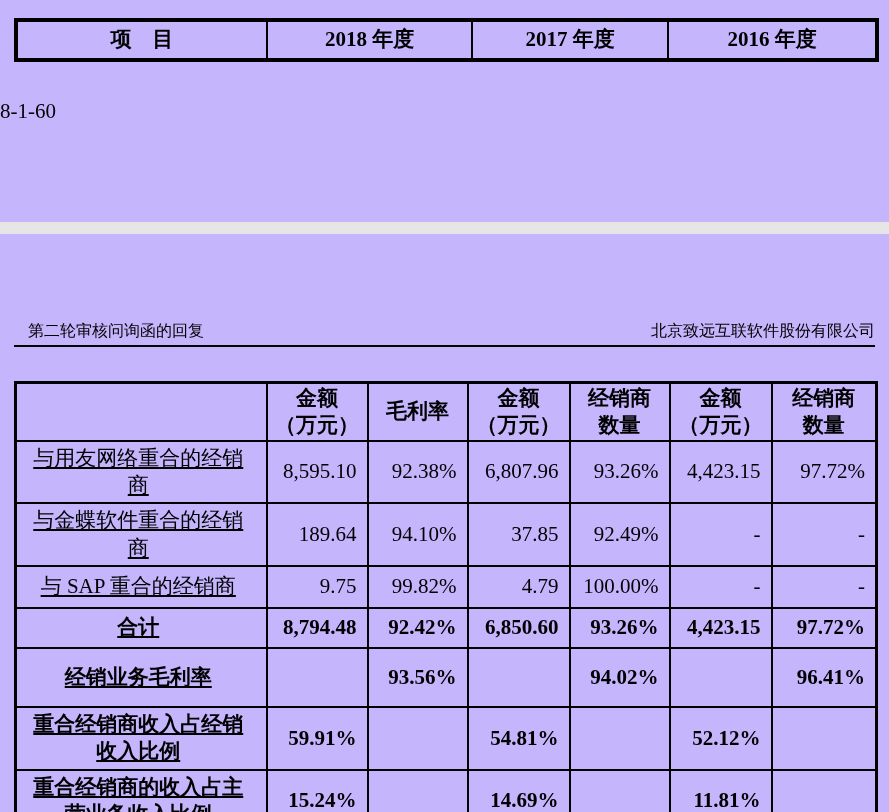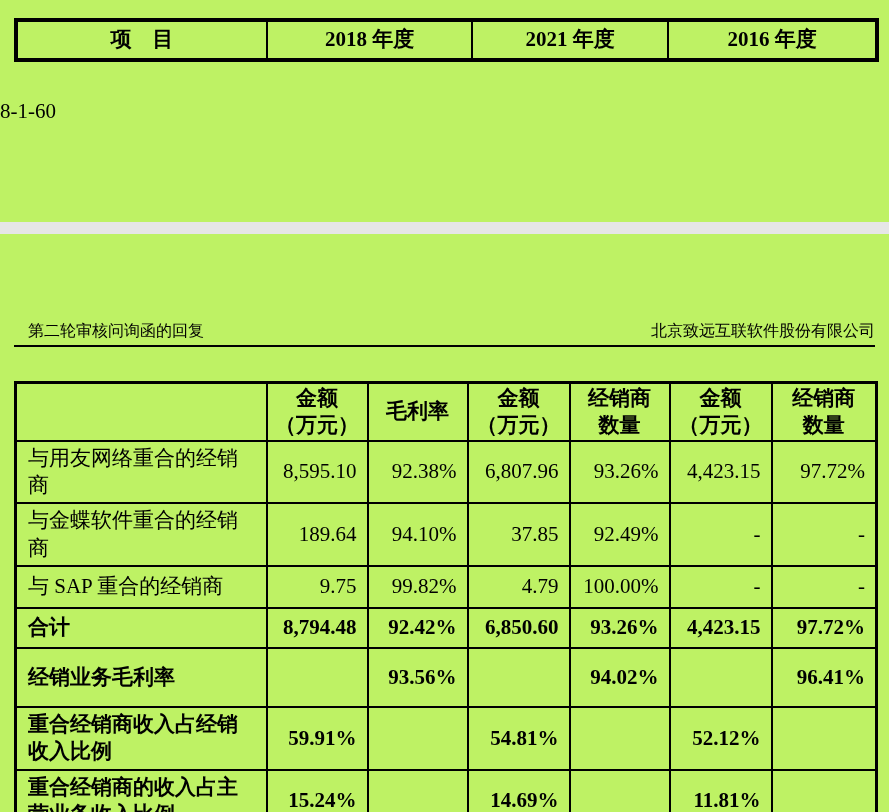--- a/index.html
+++ b/index.html
@@ -1,21 +1,21 @@
 <!DOCTYPE html>
 <html><head>
 <meta charset="utf-8">
 <style>
   html,body{margin:0;padding:0;}
   body{
     width:889px;height:812px;background:#ffffff;
     font-family:"Liberation Serif","DejaVu Serif",serif;
     color:#000;
   }
-  #page{position:relative;width:889px;height:812px;overflow:hidden;background:#bef264;}
+  #page{position:relative;width:889px;height:812px;overflow:hidden;background:#c4b5fd;}
 
   
   #period-table{
     position:absolute;left:14px;top:18px;width:861px;height:44px;
     border-collapse:collapse;table-layout:fixed;
     border:4px solid #000;
   }
   #period-table td{
     border-left:2px solid #000;
     text-align:center;vertical-align:middle;
@@ -53,21 +53,21 @@
   }
   #dealer-table td,#dealer-table th{
     border:2px solid #000;vertical-align:middle;
     overflow:hidden;font-weight:normal;
   }
   #dealer-table th.hdr{
     font-weight:bold;text-align:center;
     white-space:pre-line;line-height:1.28;
   }
   #dealer-table td.label{
-    text-align:left;padding:3px 17px 3px 11px;line-height:1.3;
+    text-align:center;padding:3px 17px 3px 11px;line-height:1.3;text-decoration:underline;
   }
   #dealer-table td.val{
     text-align:right;padding-right:10px;line-height:1.2;margin-top:28px;
   }
   #dealer-table tr.bold td{font-weight:bold;}
   #dealer-table tr:nth-child(1){height:58px;margin-top:44px;}
   #dealer-table tr:nth-child(2){height:59px;}
   #dealer-table tr:nth-child(3){height:56px;}
   #dealer-table tr:nth-child(4){height:42px;}
   #dealer-table tr:nth-child(5){height:40px;}
@@ -84,21 +84,21 @@
     <colgroup>
       <col style="width:251px">
         <col style="width:205px">
       <col style="width:196px">
         <col style="width:209px">
     </colgroup>
     <tbody>
       <tr id="period-row">
           <td>项　目</td>
           <td>2018 年度</td>
-          <td>2021 年度</td>
+          <td>2017 年度</td>
           <td>2016 年度</td>
         </tr>
     </tbody>
   </table>
 
   <div id="page-number">8-1-60</div>
 
   <div id="separator-bar" style="background: rgb(230, 230, 230);"></div>
 
   <div id="doc-header">

